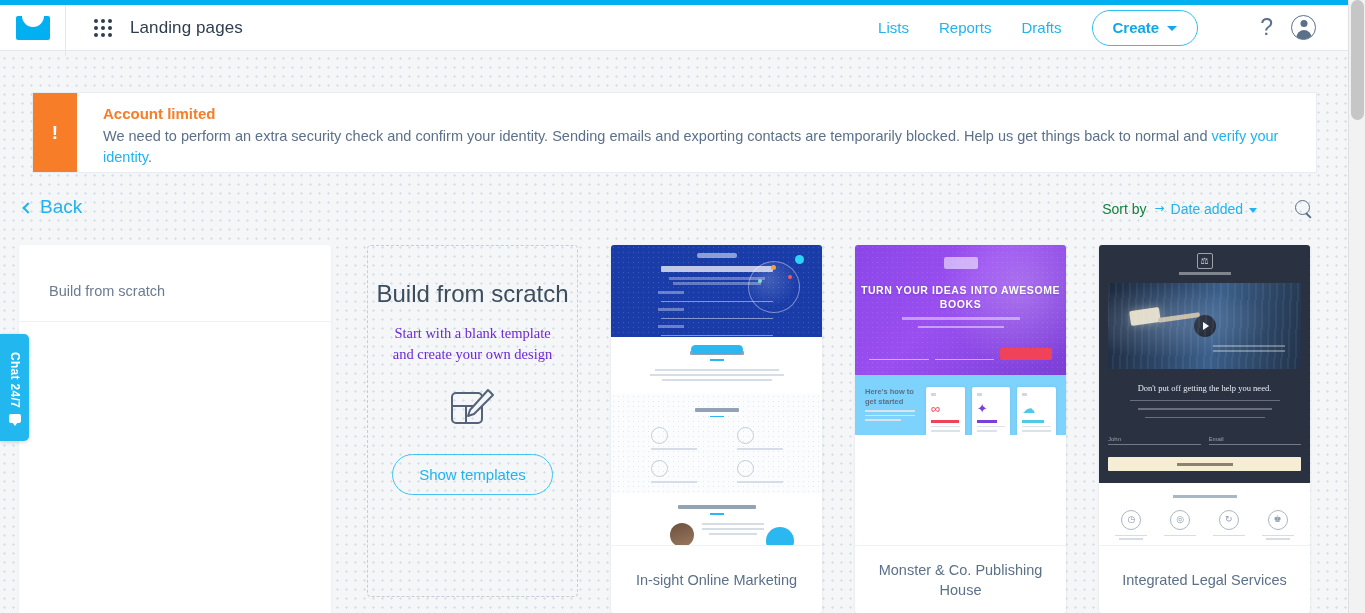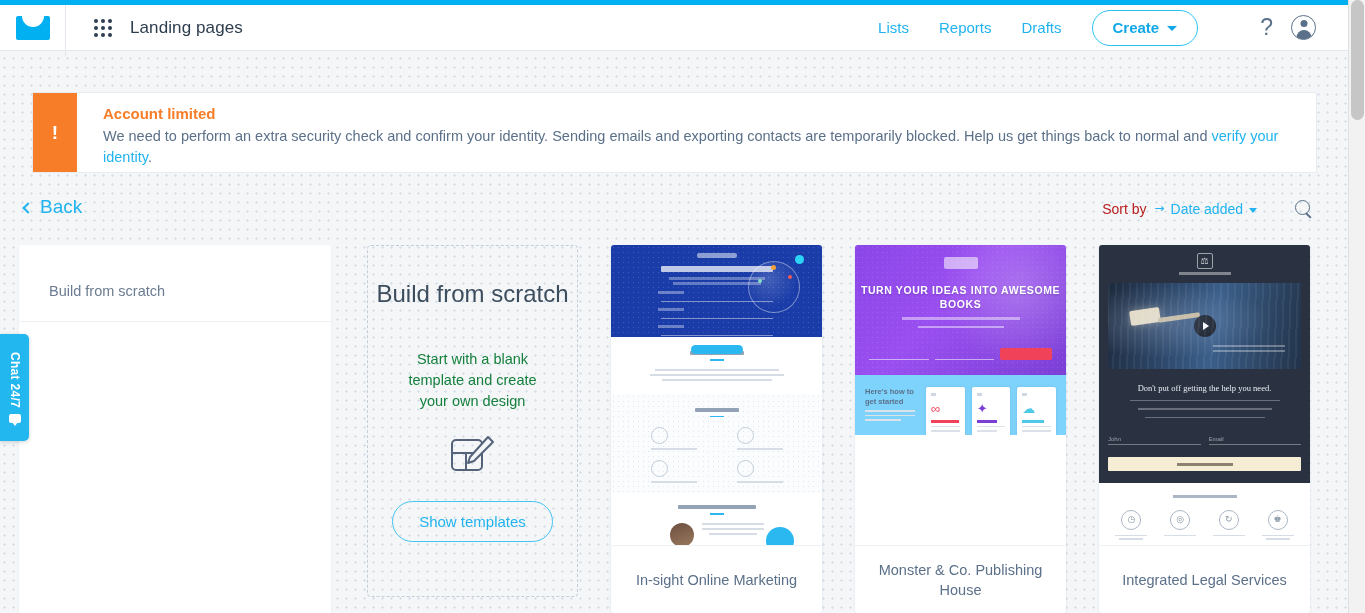--- a/index.html
+++ b/index.html
@@ -144,21 +144,21 @@
     width: 8px; height: 8px;
     border-left: 2px solid #21b3ef;
     border-bottom: 2px solid #21b3ef;
     transform: rotate(45deg);
     margin-top: 1px;
   }
   .sort-area {
     position: absolute; top: 200px; right: 52px;
     display: flex; align-items: center; gap: 8px;
   }
-  .sort-label { color: #b91c1c; font-size: 14px; }
+  .sort-label { color: #15803d; font-size: 14px; }
   .sort-value {
     color: #21b3ef; font-size: 14px; cursor: pointer;
     display: flex; align-items: center; gap: 6px;
   }
   .sort-arrow-desc {
     color: #21b3ef; font-size: 12px; line-height: 1;
     transform: rotate(-45deg) translateY(-1px);
     display: inline-block;
   }
   .sort-caret {
@@ -239,23 +239,23 @@
     border: 1px dashed #c3cdd8;
     border-radius: 4px;
     display: flex; flex-direction: column; align-items: center;
     padding-top: 32px;
   }
   .scratch-title {
     font-size: 24px; color: #3c4d5e; text-align: center;
     line-height: 31px; font-weight: 400;
   }
   .scratch-sub {
-    margin-top: 40px;
-    font-size: 14.5px; color: #15803d; text-align: center;
-    line-height: 21px; width: 160px;
+    margin-top: 14px;
+    font-size: 14.5px; color: #6d28d9; text-align: center;
+    line-height: 21px; width: 160px; font-family: Liberation Serif, serif;
   }
   .scratch-glyph { margin-top: 22px; }
   .show-templates-btn {
     margin-top: 21px;
     border: 1px solid #43c3f2;
     color: #21b3ef;
     background: transparent;
     font-size: 15px;
     padding: 11px 26px;
     border-radius: 24px;

